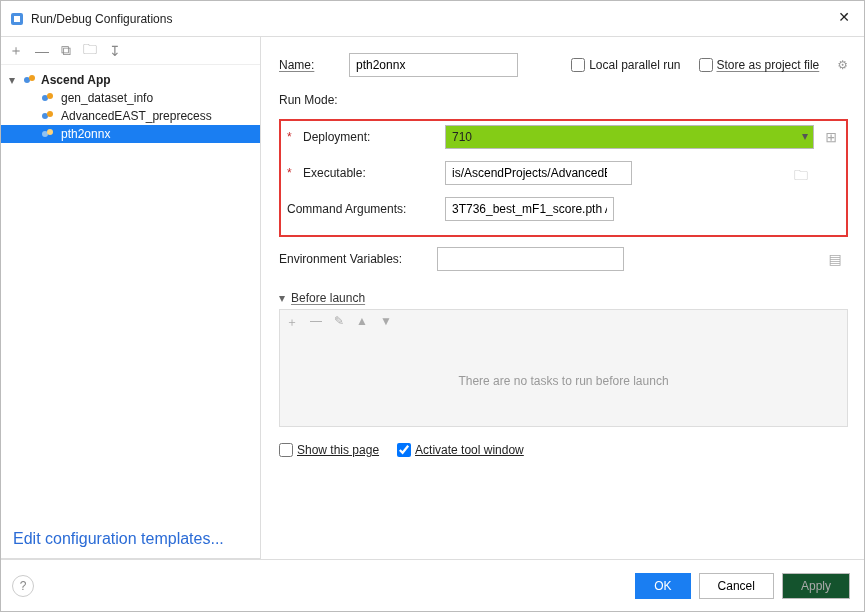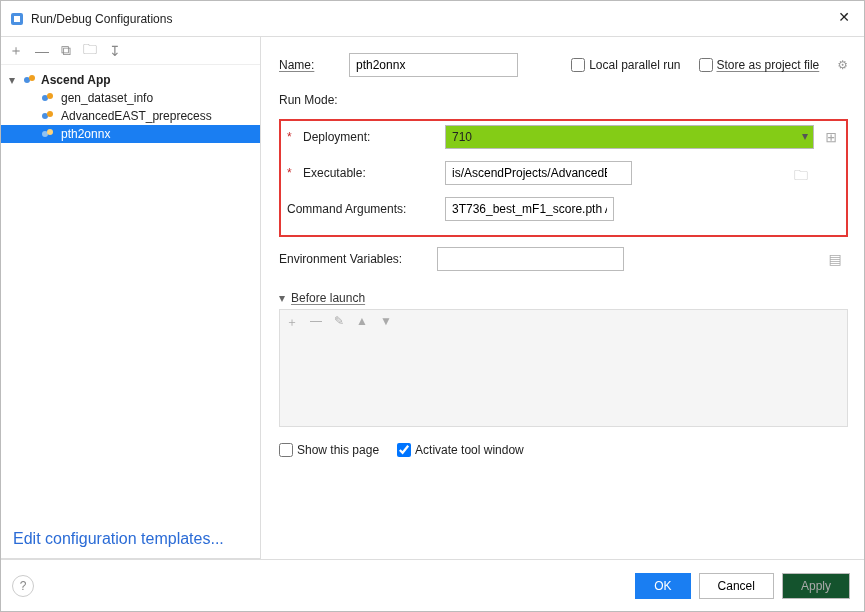--- a/index.html
+++ b/index.html
@@ -45,21 +45,21 @@
 .select { width: 100%; height: 24px; border: 1px solid #bbb; background: #84cc16; font-size: 12px; padding: 0 12px 0 6px; cursor: pointer; display: flex; align-items: center; }
 .select .caret-down { position: absolute; right: 6px; top: 4px; color: #555; }
 .inline-icon { color: #aaa; cursor: pointer; font-size: 14px; width: 18px; text-align: center; }
 .inline-icon.inside { position: absolute; right: 4px; top: 4px; }
 .section-head { display: flex; align-items: center; gap: 6px; margin: 8px 0 4px; cursor: pointer; color: #333; }
 .section-head .caret { color: #666; }
 .mini-tools { display: flex; gap: 12px; padding: 4px 6px; color: #aaa; }
 .mini-tools span { cursor: pointer; }
 .before-panel { border: 1px solid #ddd; background: #f5f5f5; height: 118px; display: flex; flex-direction: column; }
 .before-msg { flex: 1; display: flex; align-items: center; justify-content: center; color: #999; font-size: 12px; }
-.bottom-checks { display: flex; gap: 18px; margin-top: 16px; }
+.bottom-checks { display: flex; gap: 18px; margin-top: 16px; text-decoration: underline; }
 .btnbar { height: 52px; display: flex; align-items: center; justify-content: flex-end; gap: 8px; padding: 0 14px; border-top: 1px solid #ddd; }
 .btn { height: 26px; padding: 0 18px; border: 1px solid #bbb; background: #fff; font-size: 12px; cursor: pointer; }
 .btn.primary { background: #1a7ef2; color: #fff; border-color: #1a7ef2; }
 .btn.disabled { color: #aaa; background: #14532d; cursor: default; }
 .help { position: absolute; left: 12px; width: 22px; height: 22px; border: 1px solid #ccc; border-radius: 50%; display: flex; align-items: center; justify-content: center; color: #888; cursor: pointer; }
 </style>
 </head>
 <body>
 
 <div class="dialog">
@@ -185,20 +185,21 @@
         <span class="under">Before launch</span>
       </div>
       <div class="before-panel">
         <div class="mini-tools">
           <span>＋</span>
           <span>—</span>
           <span>✎</span>
           <span>▲</span>
           <span>▼</span>
         </div>
+        <div class="before-msg">There are no tasks to run before launch</div>
       </div>
 
       <div class="bottom-checks">
         <label class="chk">
             <input type="checkbox" style="">
             <span>Show this page</span>
           </label>
         <label class="chk">
             <input type="checkbox" checked="" style="">
             <span>Activate tool window</span>

